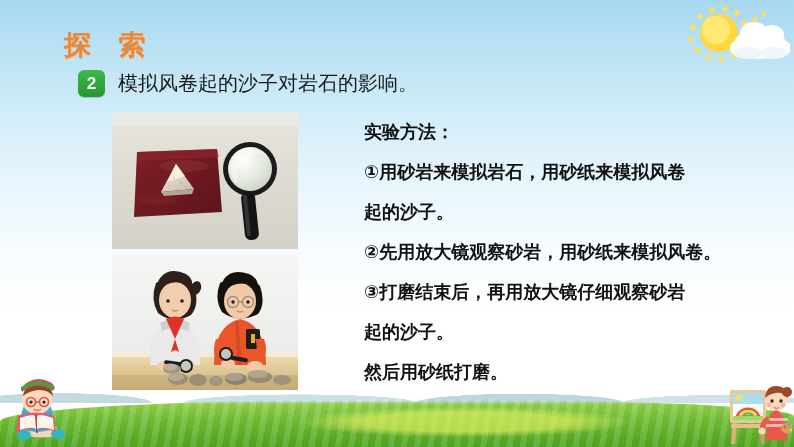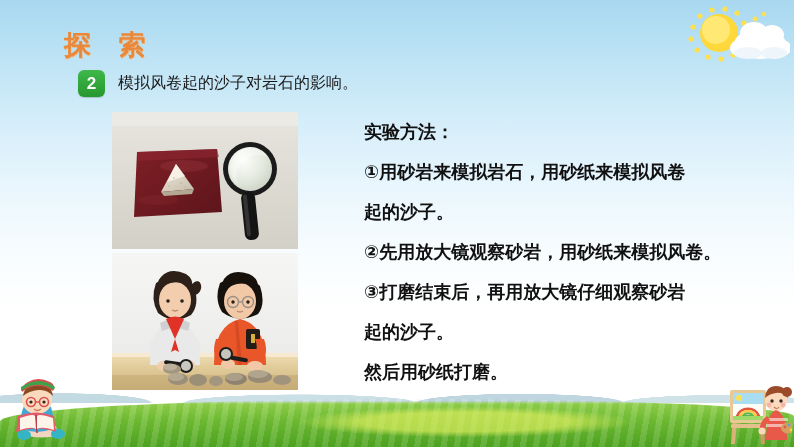--- a/index.html
+++ b/index.html
@@ -64,21 +64,21 @@
   .head-row { position:absolute; left:78px; top:70px; display:flex; align-items:center; }
   .badge {
     width:27px; height:27px; border-radius:6px;
     background:linear-gradient(to bottom,#3fb84a,#27972f);
     color:#fff; font-size:17px; font-weight:bold;
     display:flex; align-items:center; justify-content:center;
     box-shadow:0 1px 1px rgba(0,0,0,.18);
     flex:0 0 auto;
   }
   .head-text {
-    margin-left:13px; font-size:16px; color:#1a1a1a; white-space:nowrap;
+    margin-left:13px; font-size:20px; color:#1a1a1a; white-space:nowrap;
     font-family:"DejaVu Sans","Liberation Sans",sans-serif;
   }
 
   
   .photo { position:absolute; overflow:hidden; background:#dcdcd6; }
   #photo-rock { left:112px; top:112px; width:186px; height:137px; }
   #photo-students { left:112px; top:253px; width:186px; height:137px; }
   .photo svg { display:block; width:100%; height:100%; }
 
   

